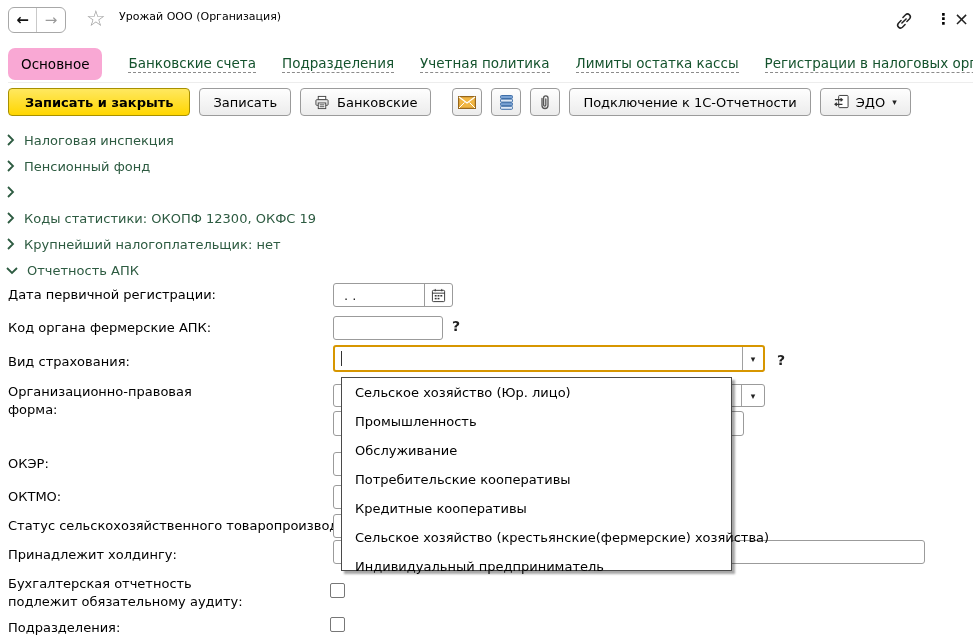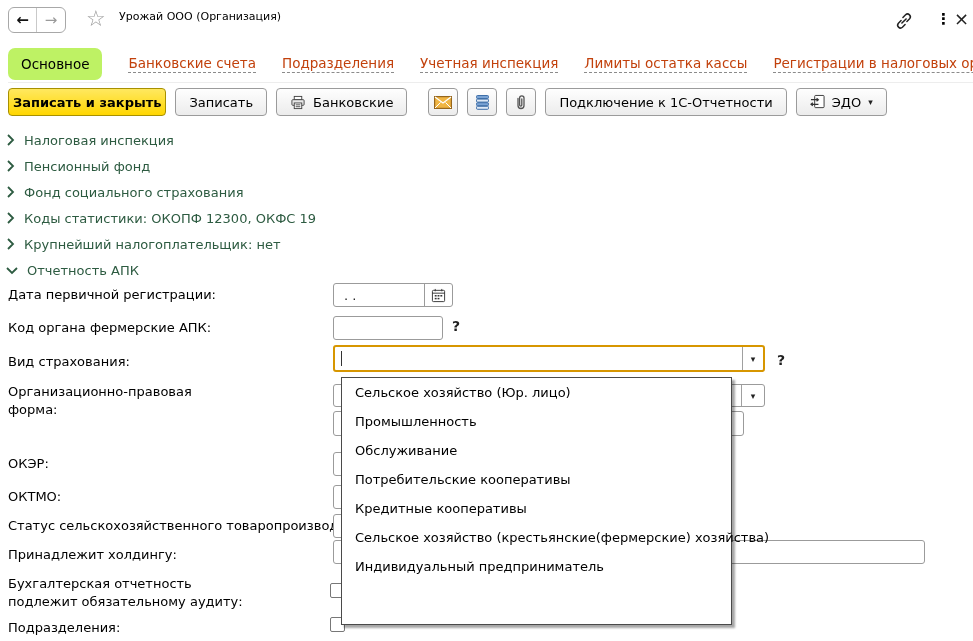--- a/index.html
+++ b/index.html
@@ -17,30 +17,30 @@
   .star  { position:absolute; left:86px; top:6px; font-size:22px; color:#9a9a9a; cursor:pointer; }
   .title { position:absolute; left:119px; top:10px; font-size:11px; }
   .link-ico  { position:absolute; left:894px; top:11px; cursor:pointer; }
   .more-ico  { position:absolute; left:936px; top:10px; font-size:15px; font-weight:bold; cursor:pointer; }
   .close-ico { position:absolute; left:954px; top:8px; font-size:18px; color:#222; cursor:pointer; }
 
   
   .tabs { position:absolute; top:46px; left:8px; right:0; height:37px; display:flex;
           align-items:center; gap:26px; border-bottom:1px solid #ededed; }
   .tab  { font-size:13.5px; white-space:nowrap; }
-  .tab.active { background:#bef264; border-radius:7px; padding:8px 13px; cursor:default; }
-  .tab.link { color:#c2410c; border-bottom:1px dashed #8b8b8b; padding-bottom:1px; cursor:pointer; }
+  .tab.active { background:#f9a8d4; border-radius:7px; padding:8px 13px; cursor:default; }
+  .tab.link { color:#14532d; border-bottom:1px dashed #8b8b8b; padding-bottom:1px; cursor:pointer; }
 
   
   .toolbar { position:absolute; top:88px; left:8px; display:flex; align-items:center; gap:9px; }
   .btn { height:28px; display:inline-flex; align-items:center; gap:7px; padding:0 13px;
          border:1px solid #9b9b9b; border-radius:4px; background:linear-gradient(#fefefe,#ececec);
          font-size:13px; cursor:pointer; white-space:nowrap; }
   .btn.primary { background:linear-gradient(#ffe860,#ffd600); border-color:#a79000;
-                 font-weight:bold; padding:0 4px; }
+                 font-weight:bold; padding:0 16px; }
   .btn.icon-only { width:30px; padding:0; justify-content:center; }
   .caret-sm { font-size:9px; color:#222; }
 
   
   .sections { position:absolute; top:127px; left:0; width:100%; }
   .section-row { display:flex; align-items:center; gap:9px; padding-left:6px; height:26px; cursor:pointer; }
   .section-label { font-size:13px; color:#2d5b41; }
 
   
   .lbl { position:absolute; font-size:13px; }
@@ -56,21 +56,21 @@
   .combo { position:absolute; background:#fff; display:flex; z-index:1; }
   .combo.focused { left:333px; top:345px; width:432px; height:27px;
                    border:2px solid #d79600; border-radius:3px; }
   .combo.plain   { border:1px solid #9b9b9b; border-radius:3px; }
   .combo-text { flex:1; position:relative; }
   .text-caret { position:absolute; left:6px; top:4px; width:1px; height:15px; background:#333; }
   .combo-arrow { width:21px; border-left:1px solid #a0a0a0; display:flex; align-items:center;
                  justify-content:center; font-size:9px; color:#222; cursor:pointer; }
 
   
-  .dropdown { position:absolute; left:341px; top:377px; width:391px; height:248px; background:#fff;
+  .dropdown { position:absolute; left:341px; top:377px; width:391px; height:194px; background:#fff;
               border:1px solid #4a4a4a; box-shadow:3px 3px 2px rgba(0,0,0,0.35); z-index:20; }
   .dd-item { height:29px; display:flex; align-items:center; padding-left:13px; font-size:13px;
              cursor:pointer; white-space:nowrap; }
 
   .checkbox { position:absolute; width:15px; height:15px; border:1px solid #777; border-radius:2px;
               background:#fff; cursor:pointer; z-index:1; }
 </style>
 </head>
 <body>
 
@@ -89,21 +89,21 @@
       <path d="M15.5 12.5 l3.2 -3.2 a3.4 3.4 0 0 0 -4.8 -4.8 l-3.2 3.2"></path>
     </svg>
   </div>
   <div class="more-ico">⋮</div>
   <div class="close-ico">×</div>
 
   <div class="tabs">
     <div class="tab active">Основное</div>
     <div class="tab link">Банковские счета</div>
     <div class="tab link">Подразделения</div>
-    <div class="tab link">Учетная инспекция</div>
+    <div class="tab link">Учетная политика</div>
     <div class="tab link">Лимиты остатка кассы</div>
     <div class="tab link">Регистрации в налоговых органах</div>
 
   </div>
 
   <div class="toolbar">
     <div class="btn primary">Записать и закрыть</div>
     <div class="btn">Записать</div>
     <div class="btn">
       <svg width="16" height="15" viewBox="0 0 16 16">
@@ -158,21 +158,20 @@
     <div class="section-row">
       <svg width="9" height="12" viewBox="0 0 9 12">
         <polyline points="2,1 7,6 2,11" fill="none" stroke="#2d5b41" stroke-width="1.8"></polyline>
         </svg>
       <span class="section-label">Пенсионный фонд</span>
     </div>
     <div class="section-row">
       <svg width="9" height="12" viewBox="0 0 9 12">
         <polyline points="2,1 7,6 2,11" fill="none" stroke="#2d5b41" stroke-width="1.8"></polyline>
         </svg>
-      <span class="section-label">Фонд социального страхования</span>
     </div>
     <div class="section-row">
       <svg width="9" height="12" viewBox="0 0 9 12">
         <polyline points="2,1 7,6 2,11" fill="none" stroke="#2d5b41" stroke-width="1.8"></polyline>
         </svg>
       <span class="section-label">Коды статистики: ОКОПФ 12300, ОКФС 19</span>
     </div>
     <div class="section-row">
       <svg width="9" height="12" viewBox="0 0 9 12">
         <polyline points="2,1 7,6 2,11" fill="none" stroke="#2d5b41" stroke-width="1.8"></polyline>

